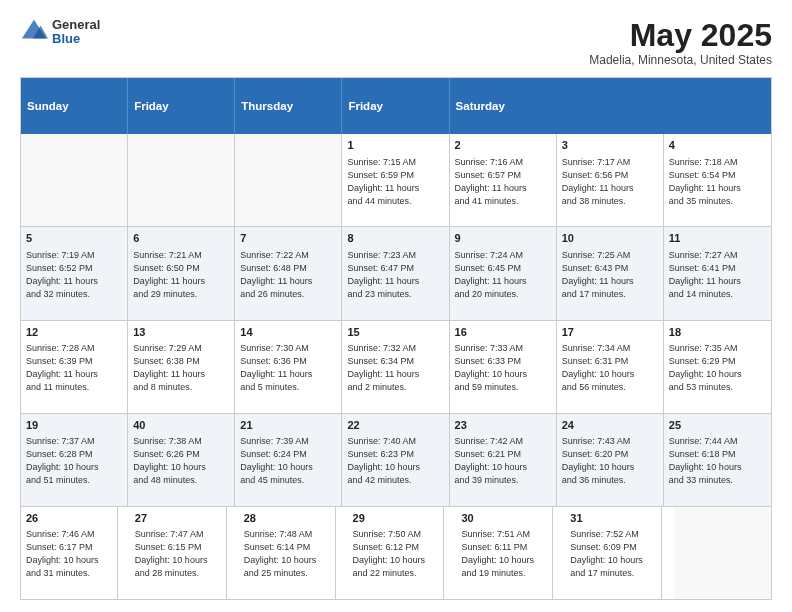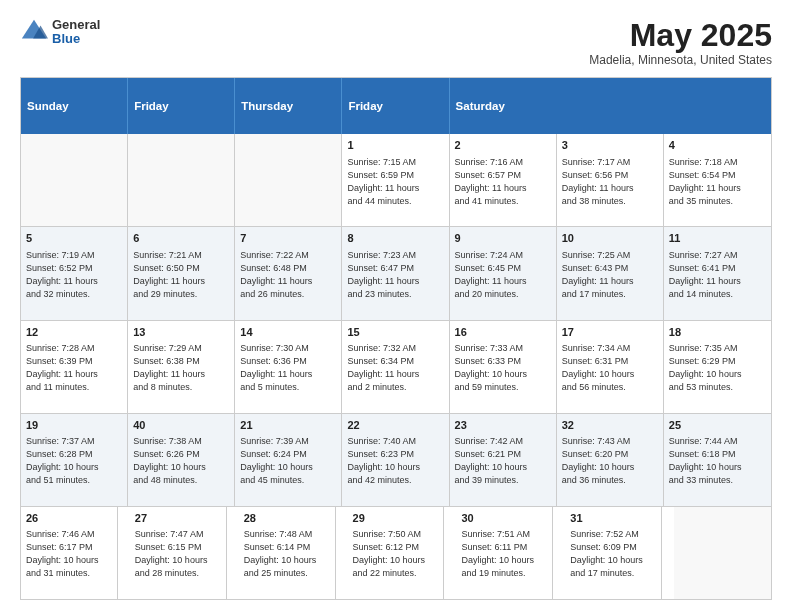--- a/index.html
+++ b/index.html
@@ -237,21 +237,21 @@
           </div>
           <div class="cal-cell alt-row">
             <div class="day-num">22</div>
             <div class="day-info">Sunrise: 7:40 AM<br>Sunset: 6:23 PM<br>Daylight: 10 hours<br>and 42 minutes.</div>
           </div>
           <div class="cal-cell alt-row">
             <div class="day-num">23</div>
             <div class="day-info">Sunrise: 7:42 AM<br>Sunset: 6:21 PM<br>Daylight: 10 hours<br>and 39 minutes.</div>
           </div>
           <div class="cal-cell alt-row">
-            <div class="day-num">32</div>
+            <div class="day-num">24</div>
             <div class="day-info">Sunrise: 7:43 AM<br>Sunset: 6:20 PM<br>Daylight: 10 hours<br>and 36 minutes.</div>
           </div>
           <div class="cal-cell alt-row">
             <div class="day-num">25</div>
             <div class="day-info">Sunrise: 7:44 AM<br>Sunset: 6:18 PM<br>Daylight: 10 hours<br>and 33 minutes.</div>
           </div>
         </div>
         <div class="cal-row">
           <div class="cal-cell">
             <div class="day-num">26</div>

